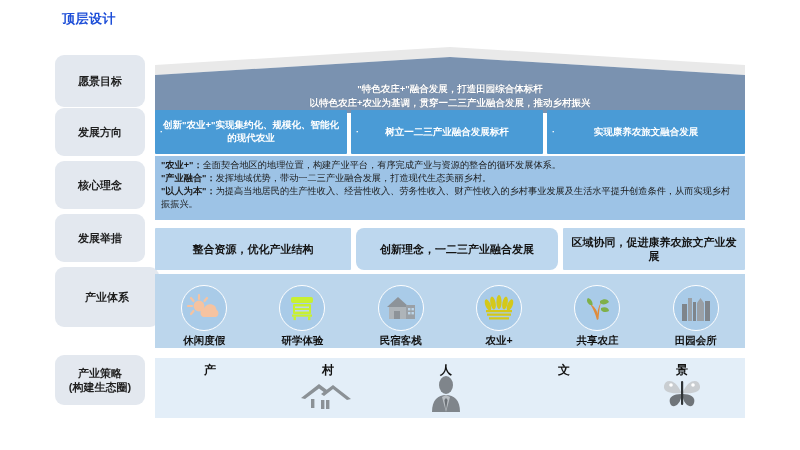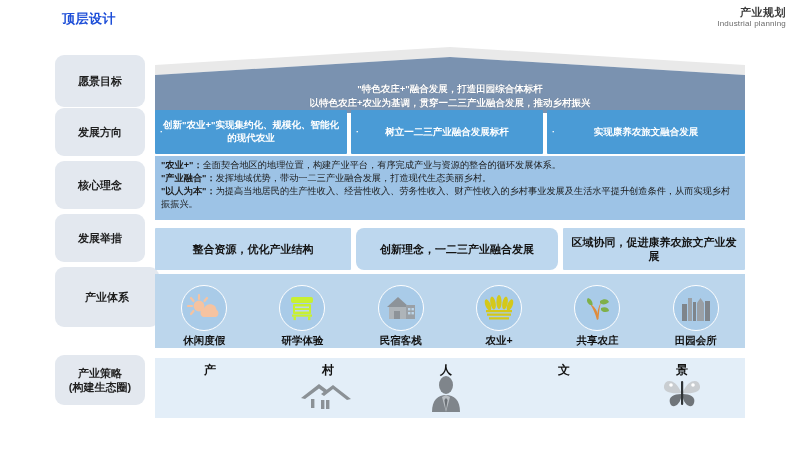--- a/index.html
+++ b/index.html
@@ -106,24 +106,20 @@
   .st-2{left:236px;}
   .st-3{left:354px;}
   .st-4{left:472px;}
 </style>
 </head>
 <body>
 
 <div class="slide">
 
   <div class="slide-title">顶层设计</div>
-  <div class="brand">
-    <div class="brand-cn">产业规划</div>
-    <div class="brand-en">Industrial planning</div>
-  </div>
 
   <div class="labels">
     <div class="label-pill lp-vision">愿景目标</div>
     <div class="label-pill lp-direction">发展方向</div>
     <div class="label-pill lp-core">核心理念</div>
     <div class="label-pill lp-measures">发展举措</div>
     <div class="label-pill lp-industry">产业体系</div>
     <div class="label-pill lp-strategy">
       <div>
         <div>产业策略</div>

